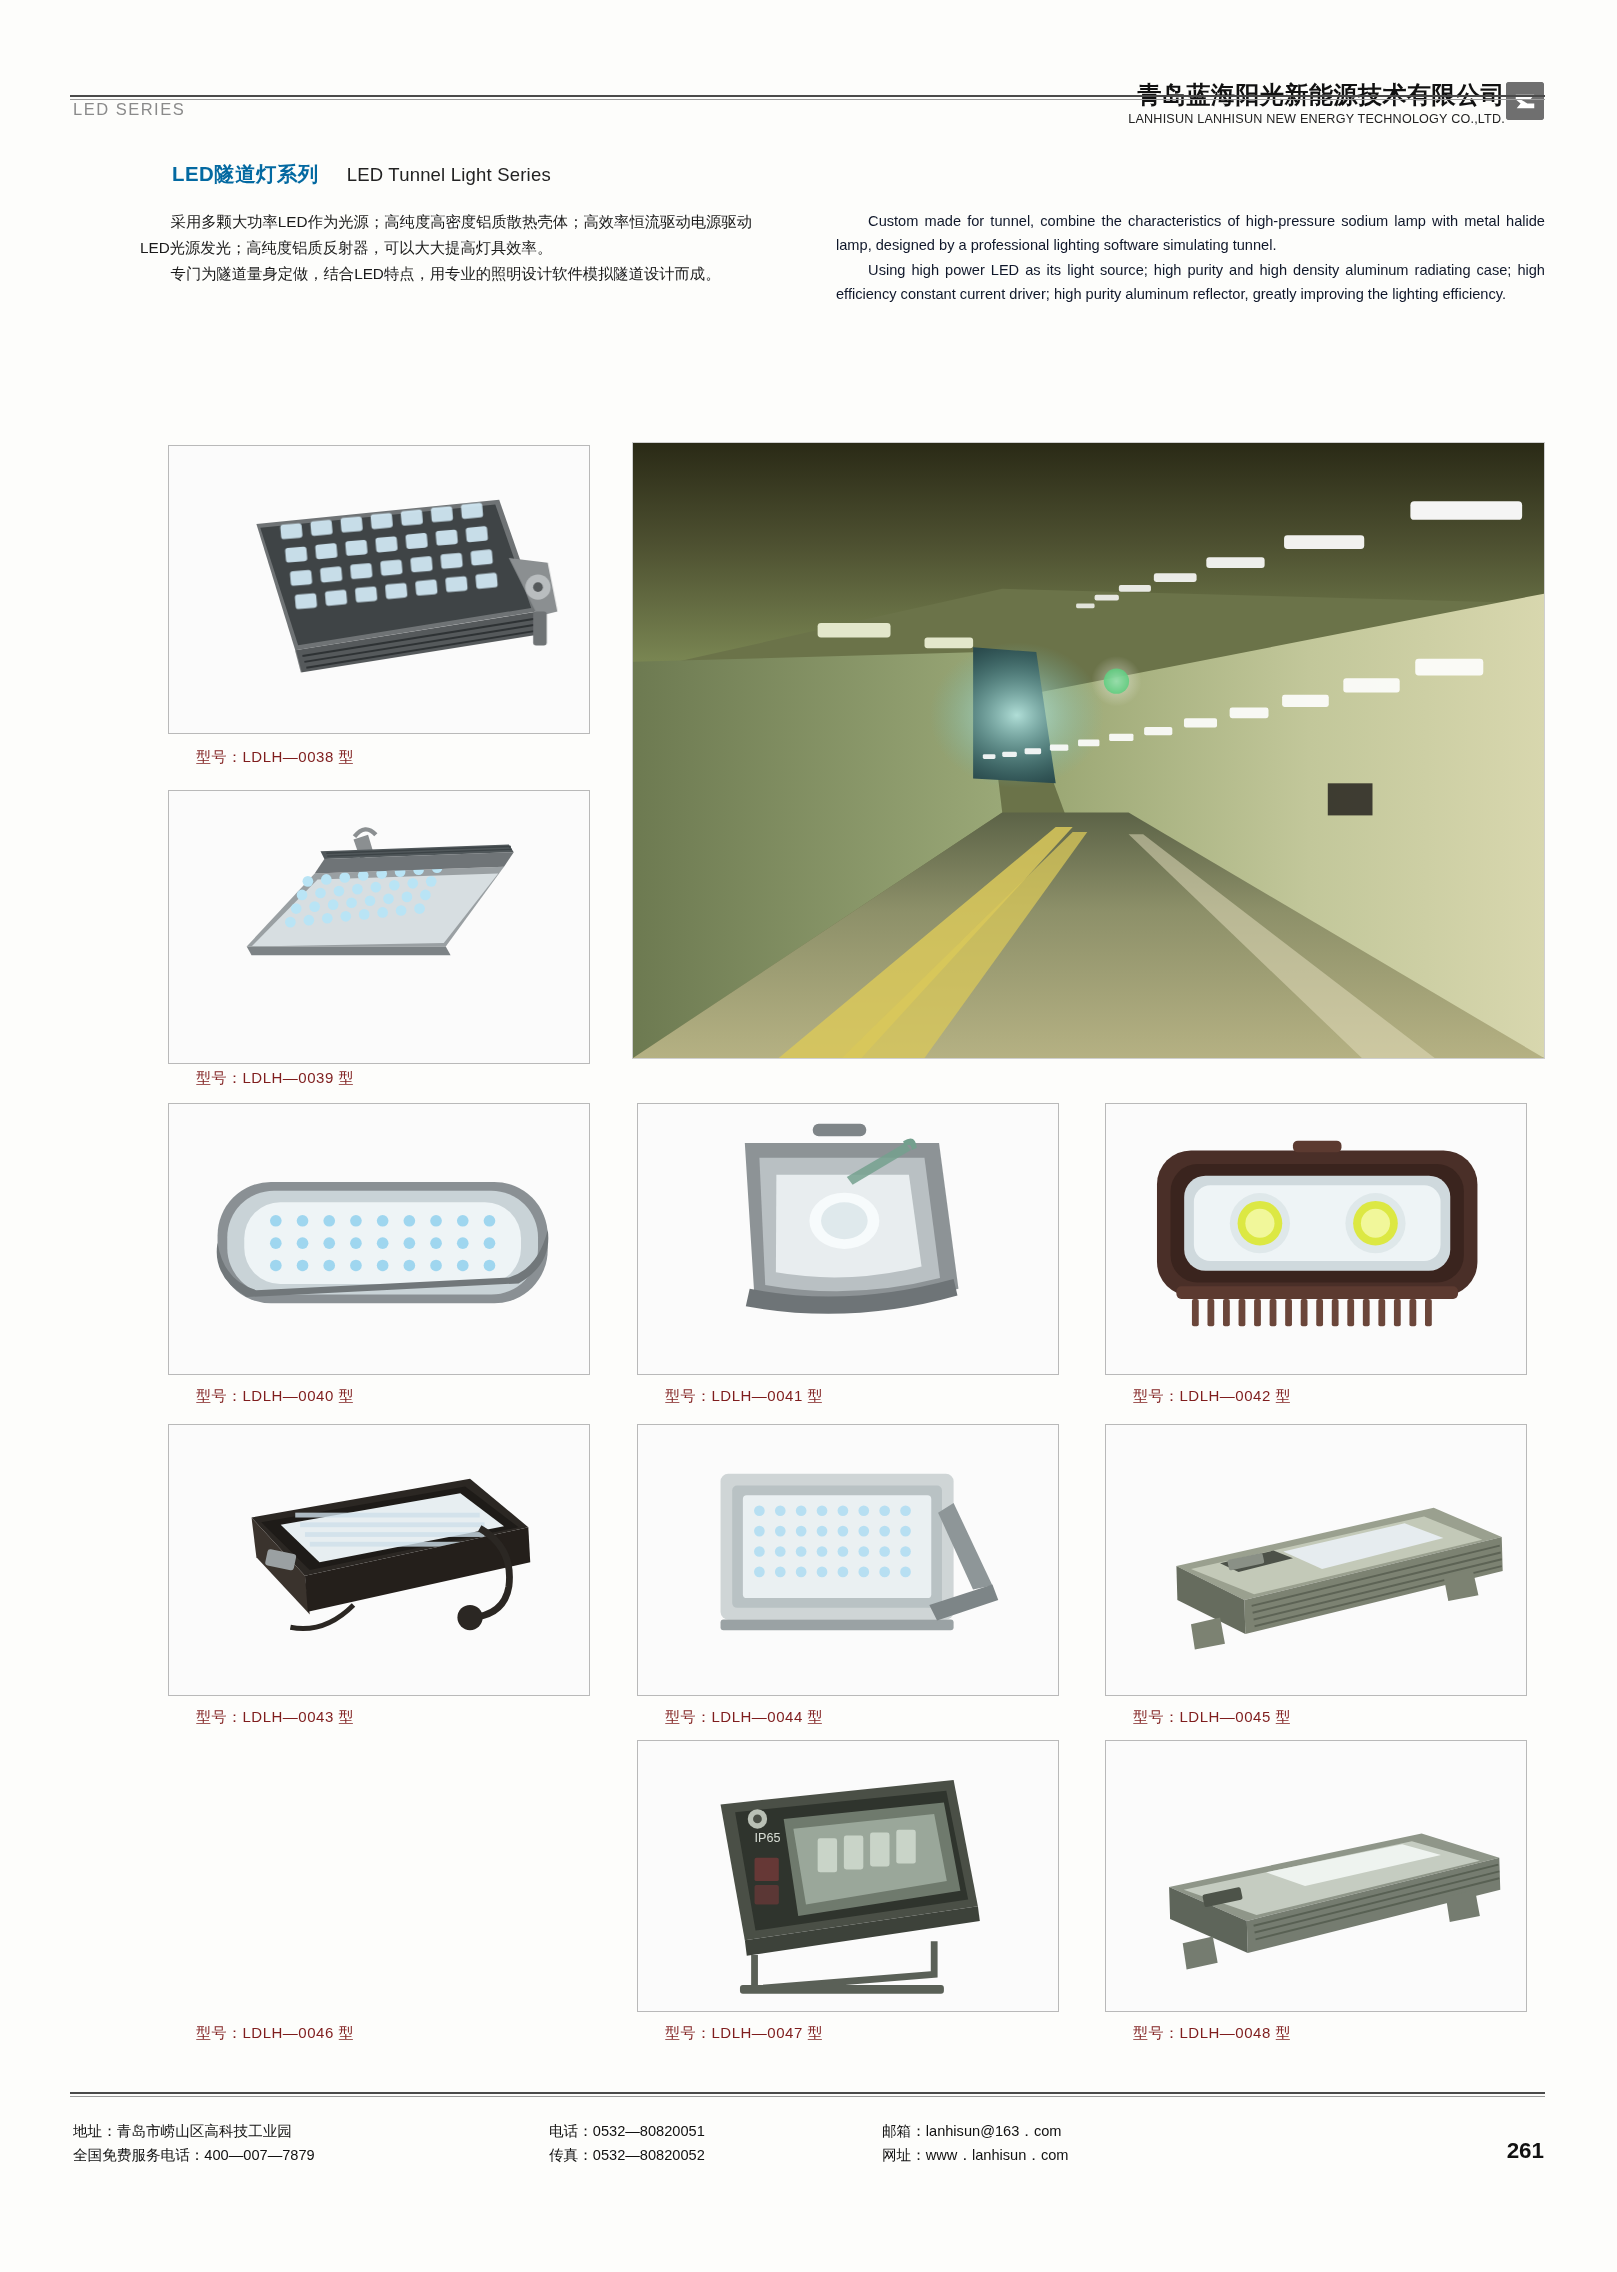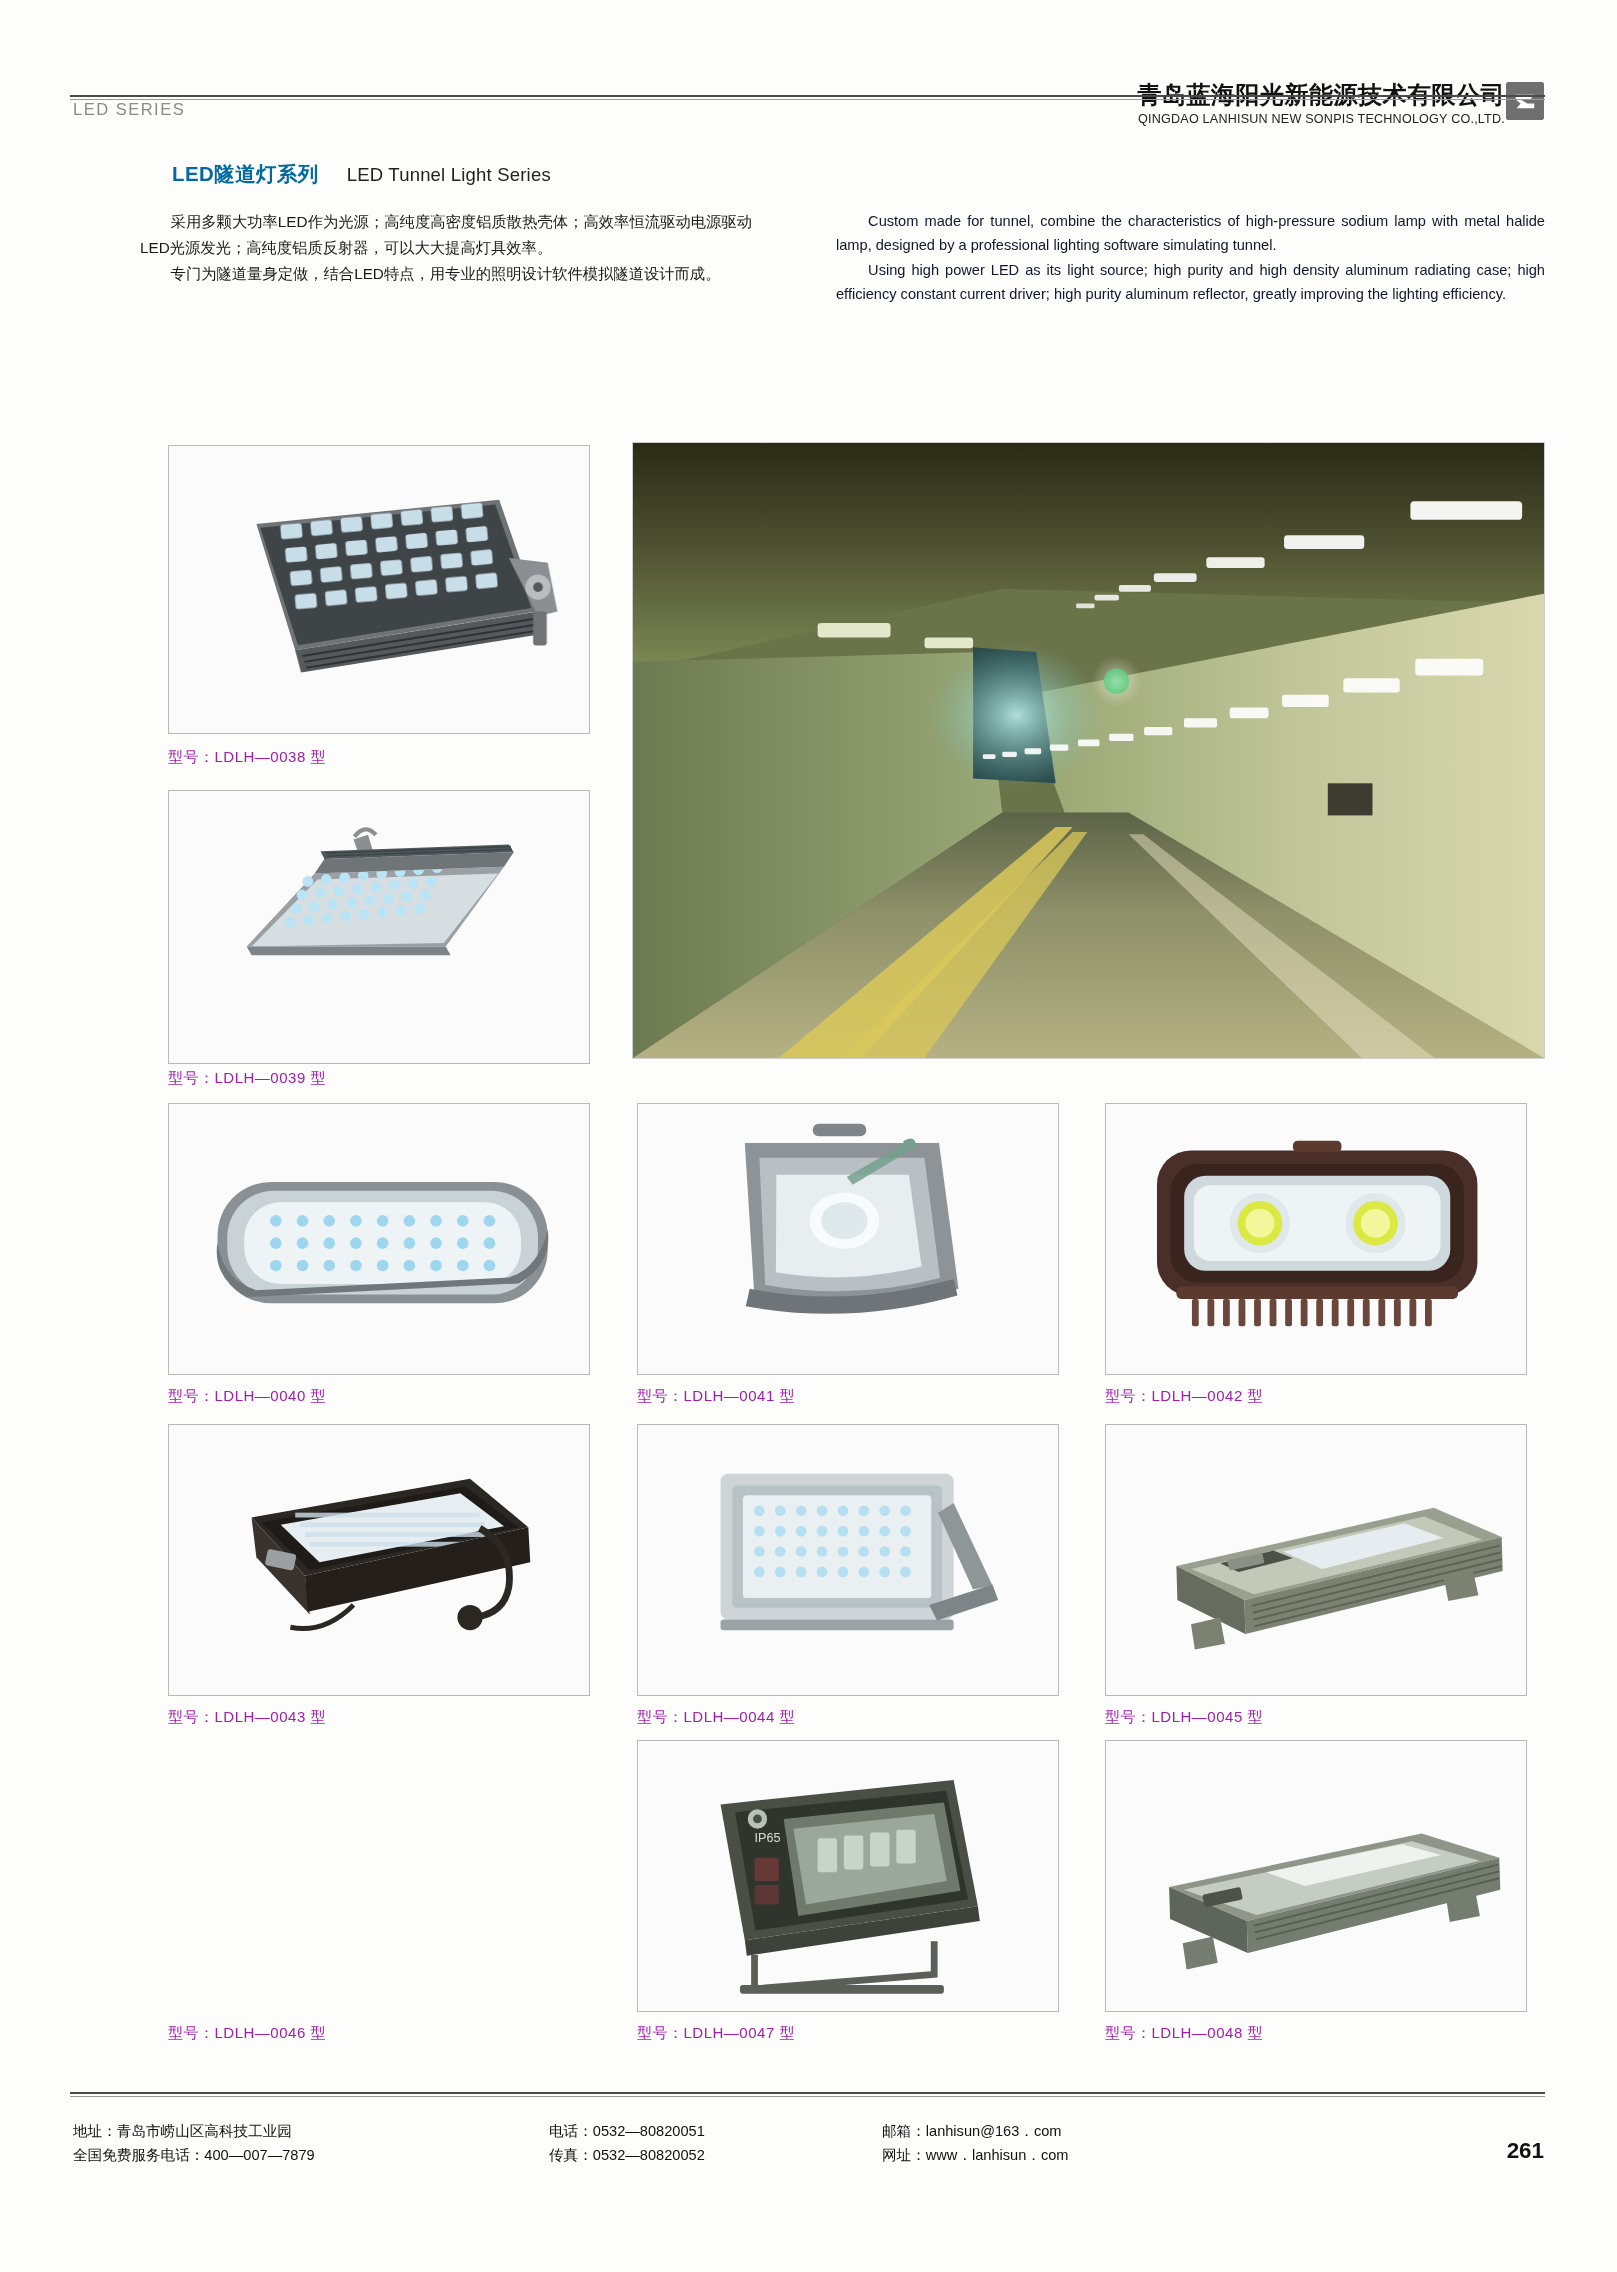--- a/index.html
+++ b/index.html
@@ -137,21 +137,22 @@
   .frame {
     position: absolute;
     border: 0.7px solid #b9b9b9;
     background: #fbfbfb;
     overflow: hidden;
   }
   .caption {
     position: absolute;
     font-size: 15px;
     letter-spacing: 0.5px;
-    color: #a21caf;
+    color: #7f1d1d;
+    margin-left: 28px;
   }
 
   
   .tunnel {
     position: absolute;
     left: 632px;
     top: 442px;
     width: 911px;
     height: 615px;
     overflow: hidden;
@@ -197,21 +198,21 @@
 </style>
 </head>
 <body>
 
 <div class="page">
 
   <div class="header">
     <div class="header-left">LED SERIES</div>
     <div class="header-right">
       <div class="company-cn">青岛蓝海阳光新能源技术有限公司</div>
-      <div class="company-en">QINGDAO LANHISUN NEW SONPIS TECHNOLOGY CO.,LTD.</div>
+      <div class="company-en">LANHISUN LANHISUN NEW ENERGY TECHNOLOGY CO.,LTD.</div>
     </div>
     <div class="logo-box">
       <svg viewBox="0 0 78 78">
         <rect x="0" y="0" width="78" height="78" rx="6" fill="#6f6f6f"></rect>
         <path d="M20 26 L58 26 L50 36 L30 36 L44 44 L58 44 L58 54 L22 54 L30 44 L20 36 Z" fill="#ffffff"></path>
       </svg>
     </div>
   </div>
   <div class="header-rule"></div>
   <div class="header-rule thin"></div>

